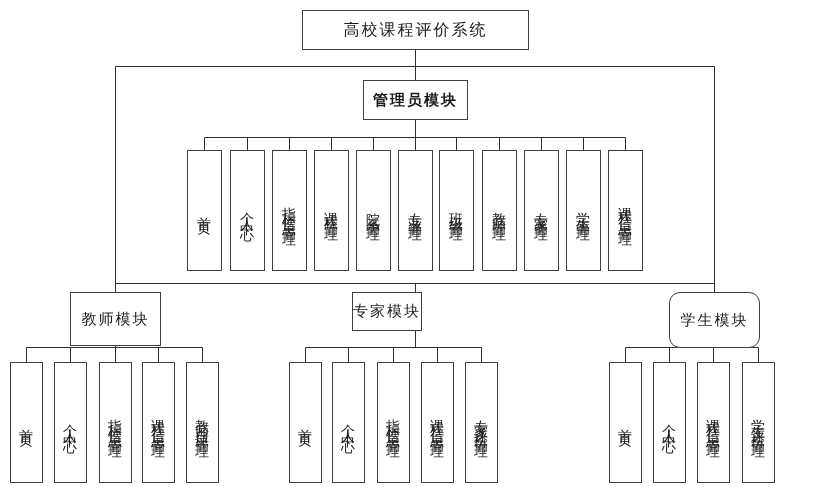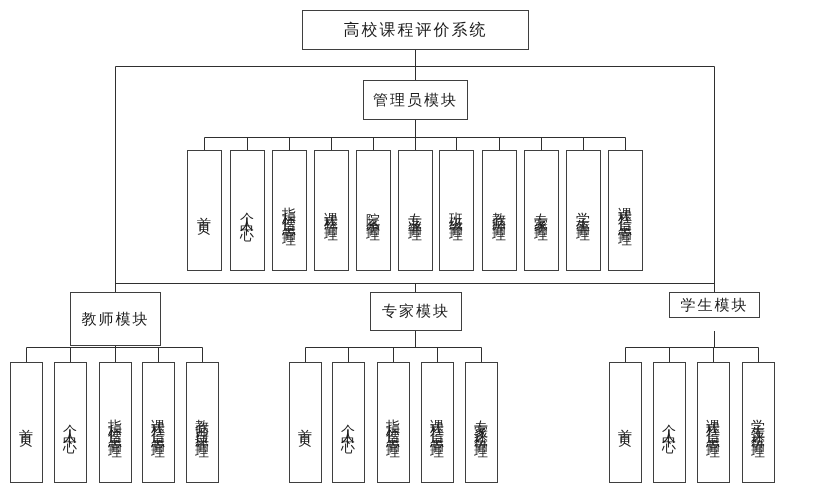--- a/index.html
+++ b/index.html
@@ -69,37 +69,37 @@
              M373.5 137.5 V150 M415.5 137.5 V150 M456.5 137.5 V150 M499.5 137.5 V150
              M541.5 137.5 V150 M583.5 137.5 V150 M625.5 137.5 V150" fill="none" stroke="#2f2f2f" stroke-width="1"></path>
 
     <path d="M26.5 347.5 V362 M70.5 347.5 V362 M115.5 347.5 V362 M158.5 347.5 V362 M202.5 347.5 V362
              M305.5 347.5 V362 M348.5 347.5 V362 M393.5 347.5 V362 M437.5 347.5 V362 M481.5 347.5 V362
              M625.5 347.5 V362 M669.5 347.5 V362 M713.5 347.5 V362 M758.5 347.5 V362" fill="none" stroke="#2f2f2f" stroke-width="1"></path>
   </svg>
 
   <div class="node hbox root" style="left:302px; top:10px; width:227px; height:40px;">高校课程评价系统</div>
 
-  <div class="node hbox" style="left:363px; top:80px; width:105px; height:40px;">管理员模块</div>
+  <div class="node hbox" style="left:363px; top:80px; width:105px; height:40px;font-weight:bold;">管理员模块</div>
 
   <div class="node vbox" style="left:187px; top:150px; width:35px; height:121px;">首页</div>
   <div class="node vbox" style="left:230px; top:150px; width:35px; height:121px;">个人中心</div>
   <div class="node vbox" style="left:272px; top:150px; width:35px; height:121px;">指标信息管理</div>
   <div class="node vbox" style="left:314px; top:150px; width:35px; height:121px;">课程管理</div>
   <div class="node vbox" style="left:356px; top:150px; width:35px; height:121px;">院系管理</div>
   <div class="node vbox" style="left:398px; top:150px; width:35px; height:121px;">专业管理</div>
   <div class="node vbox" style="left:439px; top:150px; width:35px; height:121px;">班级管理</div>
   <div class="node vbox" style="left:482px; top:150px; width:35px; height:121px;">教师管理</div>
   <div class="node vbox" style="left:524px; top:150px; width:35px; height:121px;">专家管理</div>
   <div class="node vbox" style="left:566px; top:150px; width:35px; height:121px;">学生管理</div>
   <div class="node vbox" style="left:608px; top:150px; width:35px; height:121px;">课程信息管理</div>
 
   <div class="node hbox" style="left:70px;  top:292px; width:91px; height:54px;">教师模块</div>
-  <div class="node hbox" style="left:370px; top:292px; width:92px; height:39px;">专家模块</div>
-  <div class="node hbox" style="left:669px; top:292px; width:91px; height:26px;">学生模块</div>
+  <div class="node hbox" style="left:352px; top:292px; width:70px; height:39px;">专家模块</div>
+  <div class="node hbox" style="left:669px; top:292px; width:91px; height:56px;border-radius:11px;">学生模块</div>
 
   <div class="node vbox" style="left:10px;  top:362px; width:33px; height:121px;">首页</div>
   <div class="node vbox" style="left:54px;  top:362px; width:33px; height:121px;">个人中心</div>
   <div class="node vbox" style="left:99px;  top:362px; width:33px; height:121px;">指标信息管理</div>
   <div class="node vbox" style="left:142px; top:362px; width:33px; height:121px;">课程信息管理</div>
   <div class="node vbox" style="left:186px; top:362px; width:33px; height:121px;">教师自评管理</div>
 
   <div class="node vbox" style="left:289px; top:362px; width:33px; height:121px;">首页</div>
   <div class="node vbox" style="left:332px; top:362px; width:33px; height:121px;">个人中心</div>
   <div class="node vbox" style="left:377px; top:362px; width:33px; height:121px;">指标信息管理</div>

